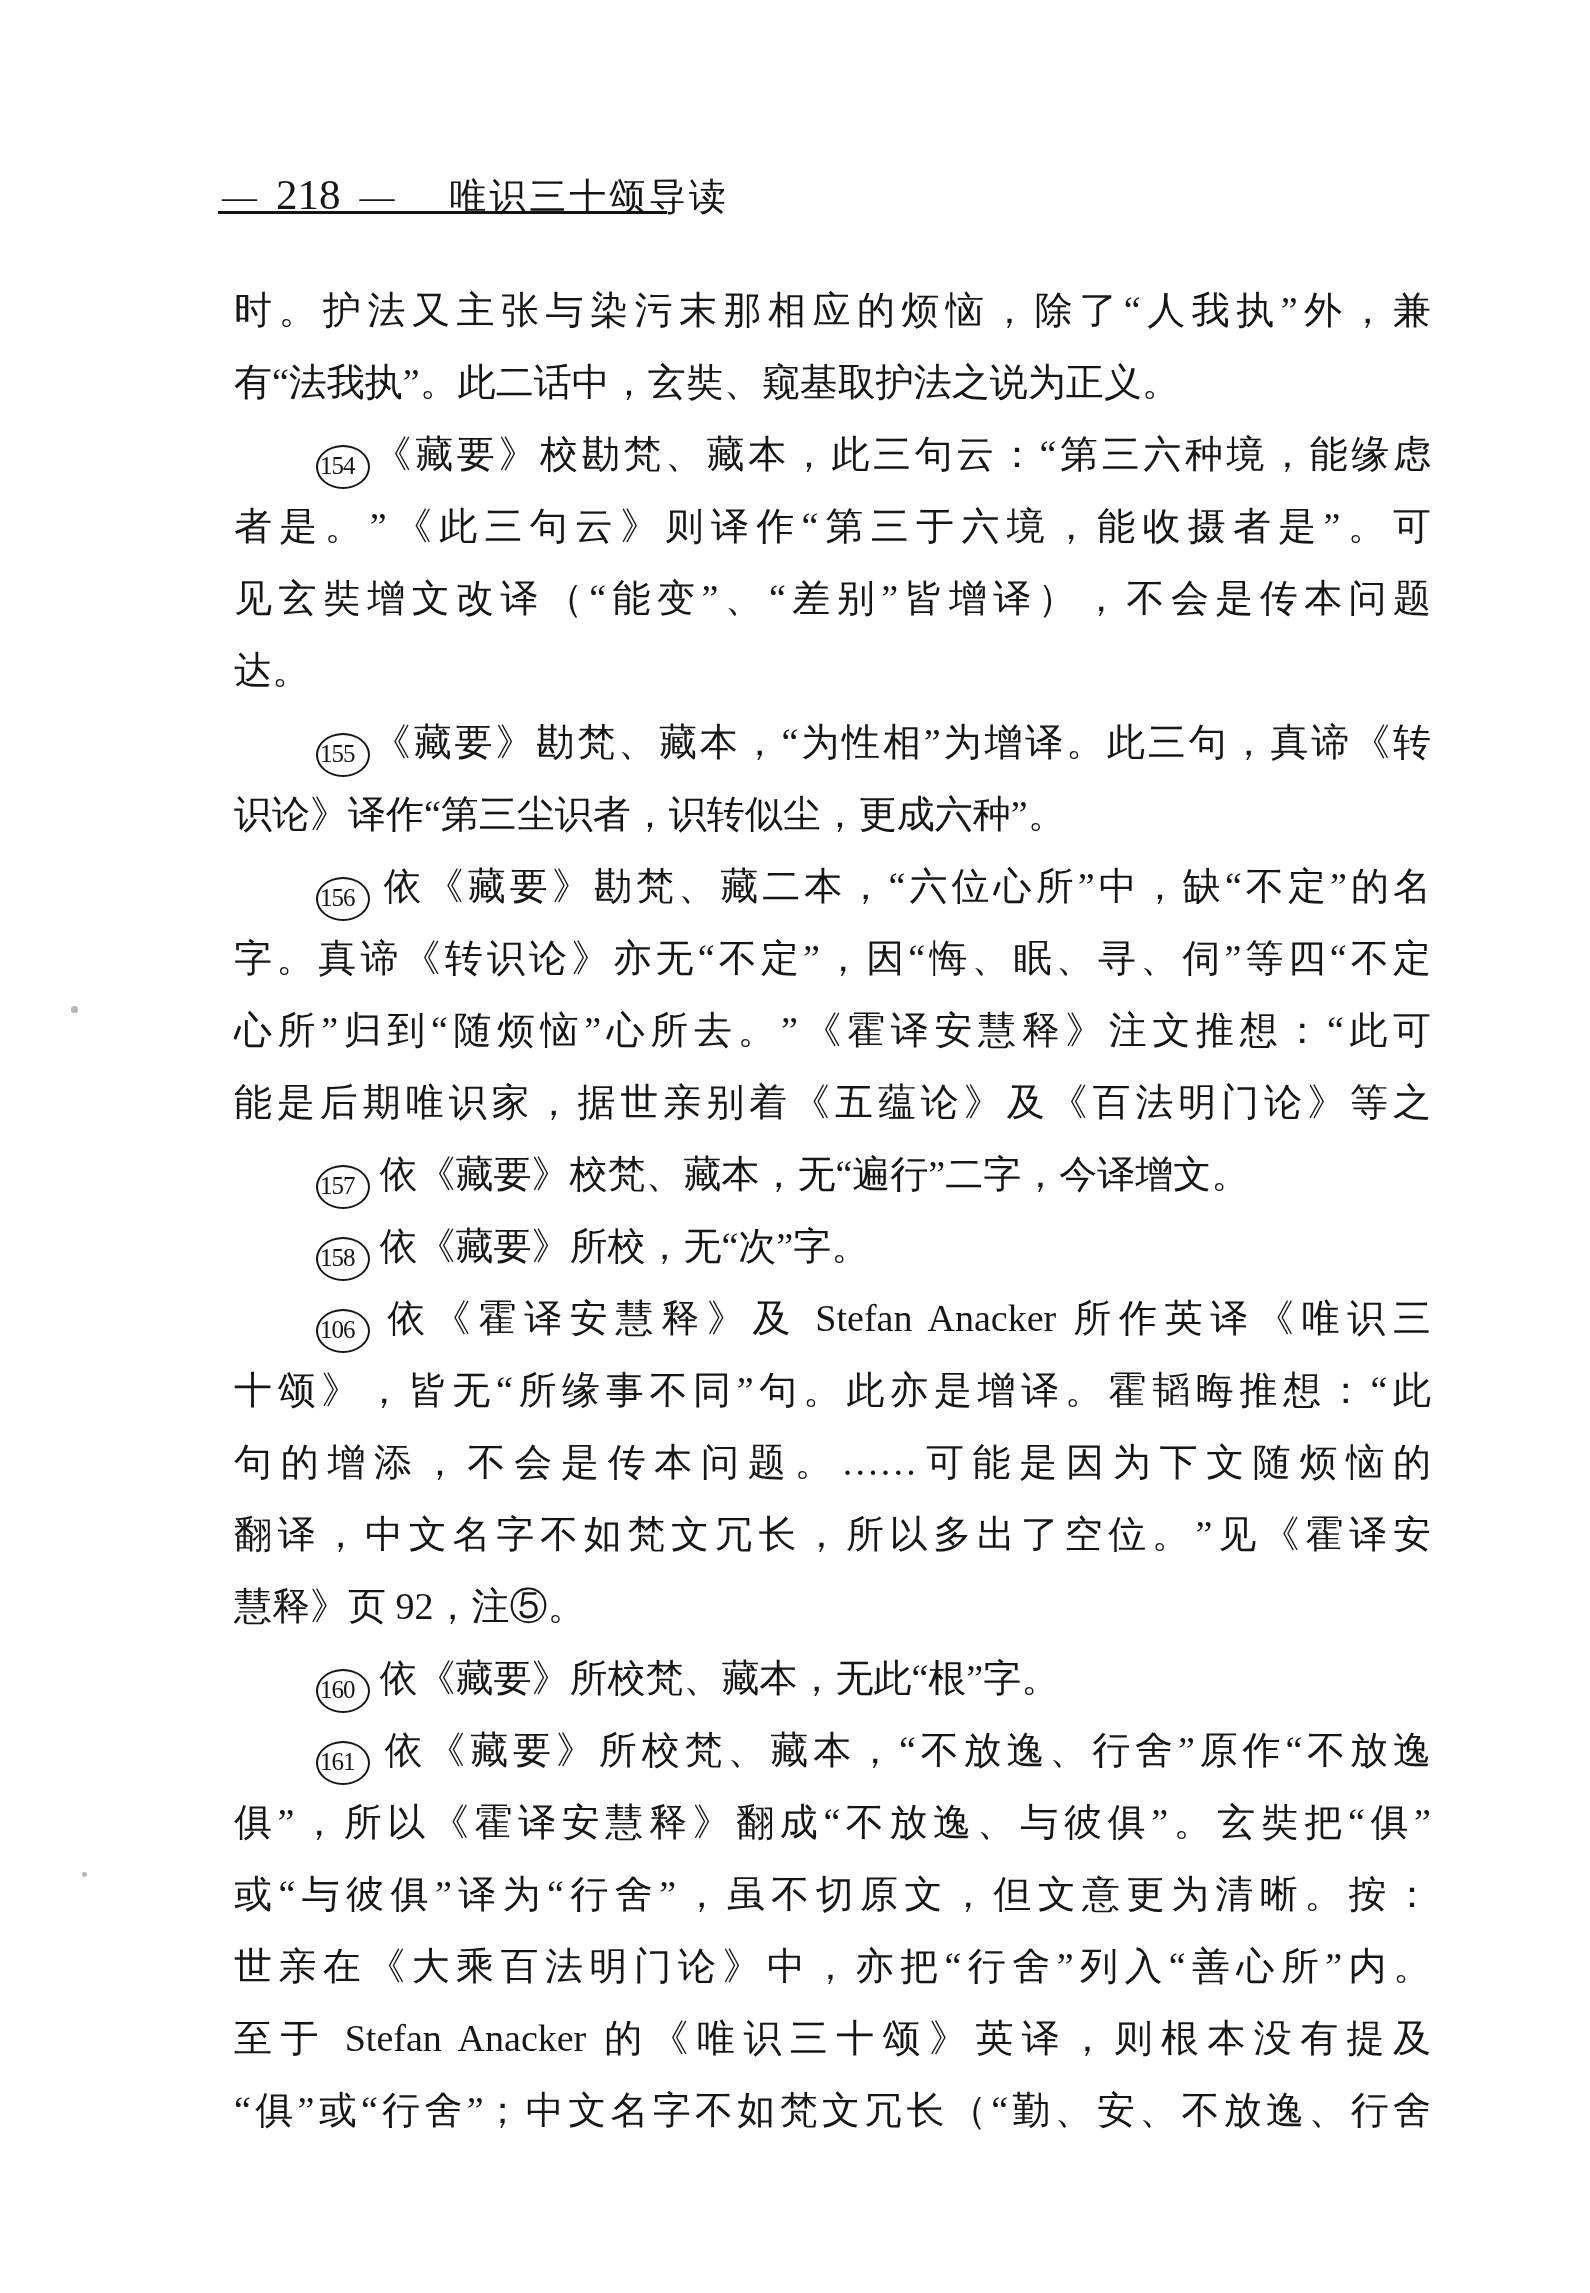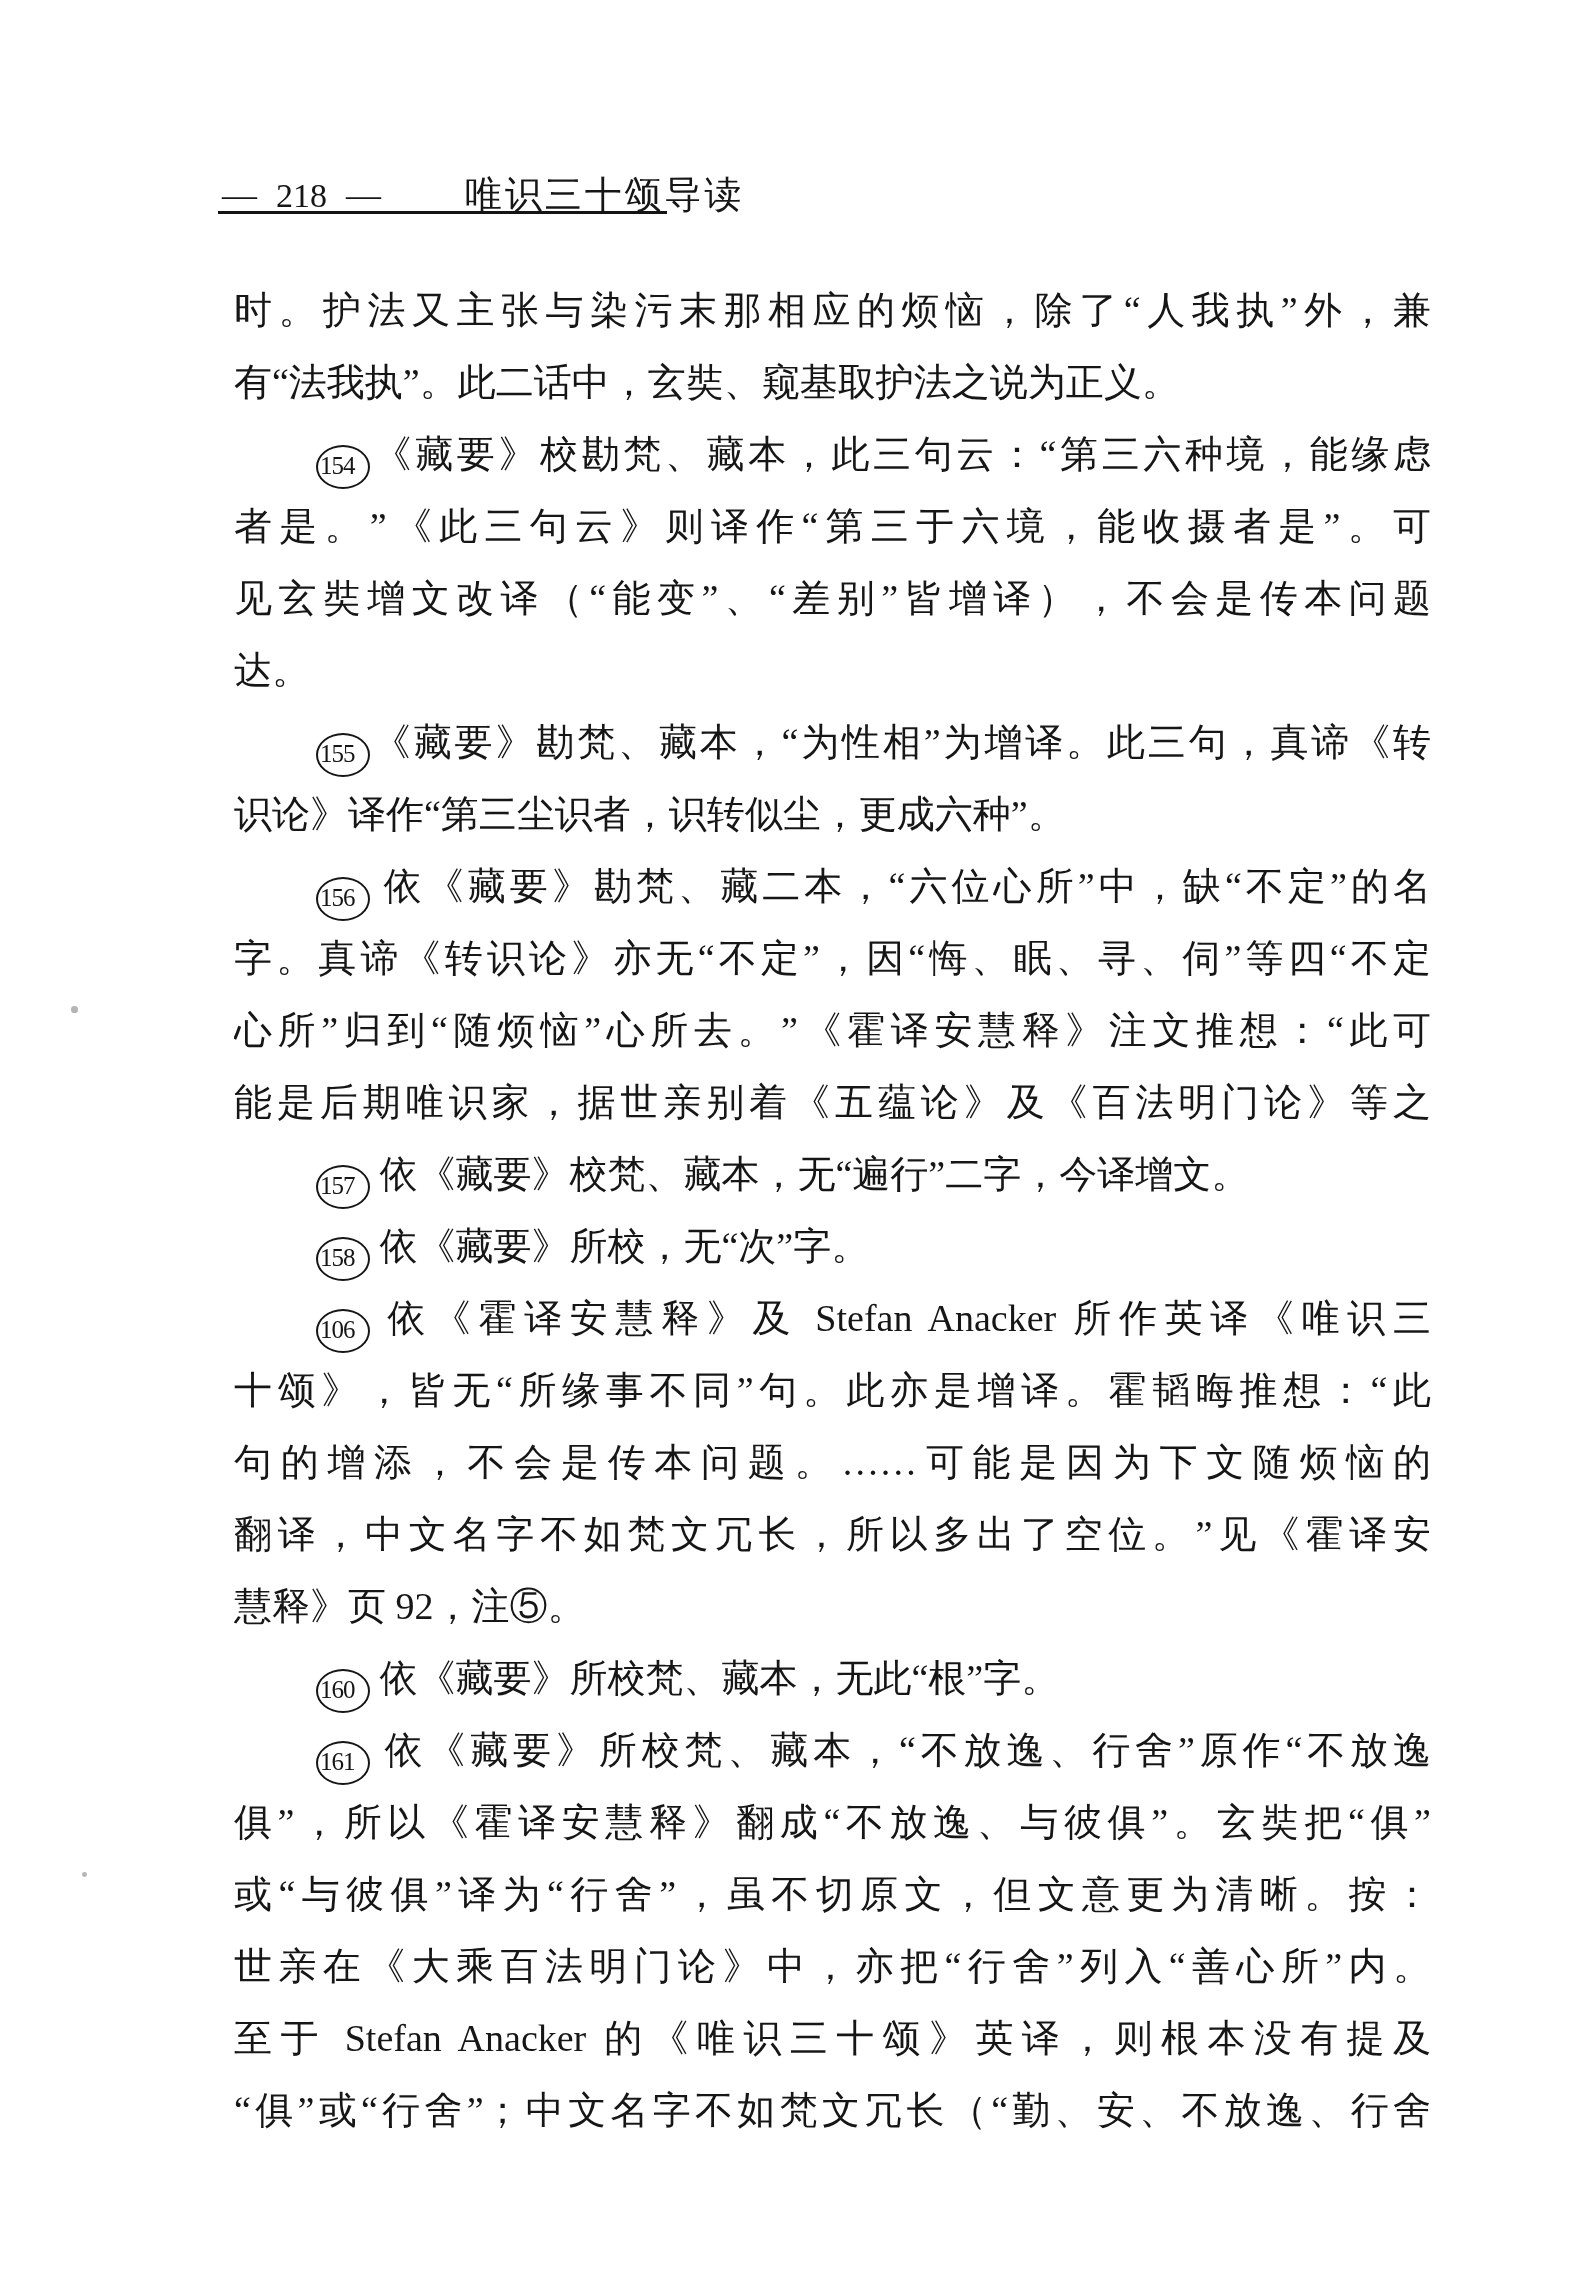--- a/index.html
+++ b/index.html
@@ -8,22 +8,22 @@
     background:#ffffff; color:#161616; overflow:hidden;
     font-family:"Liberation Serif","DejaVu Serif",serif;
   }
   
   .runhead {
     position:absolute; left:222px; top:170px;
     display:flex; align-items:baseline; white-space:nowrap;
     font-size:35px;
   }
   .runhead .dash { letter-spacing:0; }
-  .runhead .pnum { margin:0 19px; font-size:34px; }
-  .runhead .btitle { margin-left:84px; font-size:37px; letter-spacing:2.9px; }
+  .runhead .pnum { margin:0 19px; font-size:43px; }
+  .runhead .btitle { margin-left:55px; font-size:37px; letter-spacing:2.9px; }
   .headrule {
     position:absolute; left:218px; top:211px; width:449px; height:2.9px;
     background:#141414;
   }
   
   .textbody { position:absolute; left:234px; top:274px; width:1197px; }
   .line {
     height:72px; line-height:72px; font-size:38px;
     text-align:justify; text-align-last:justify;
     overflow:hidden; white-space:normal;

